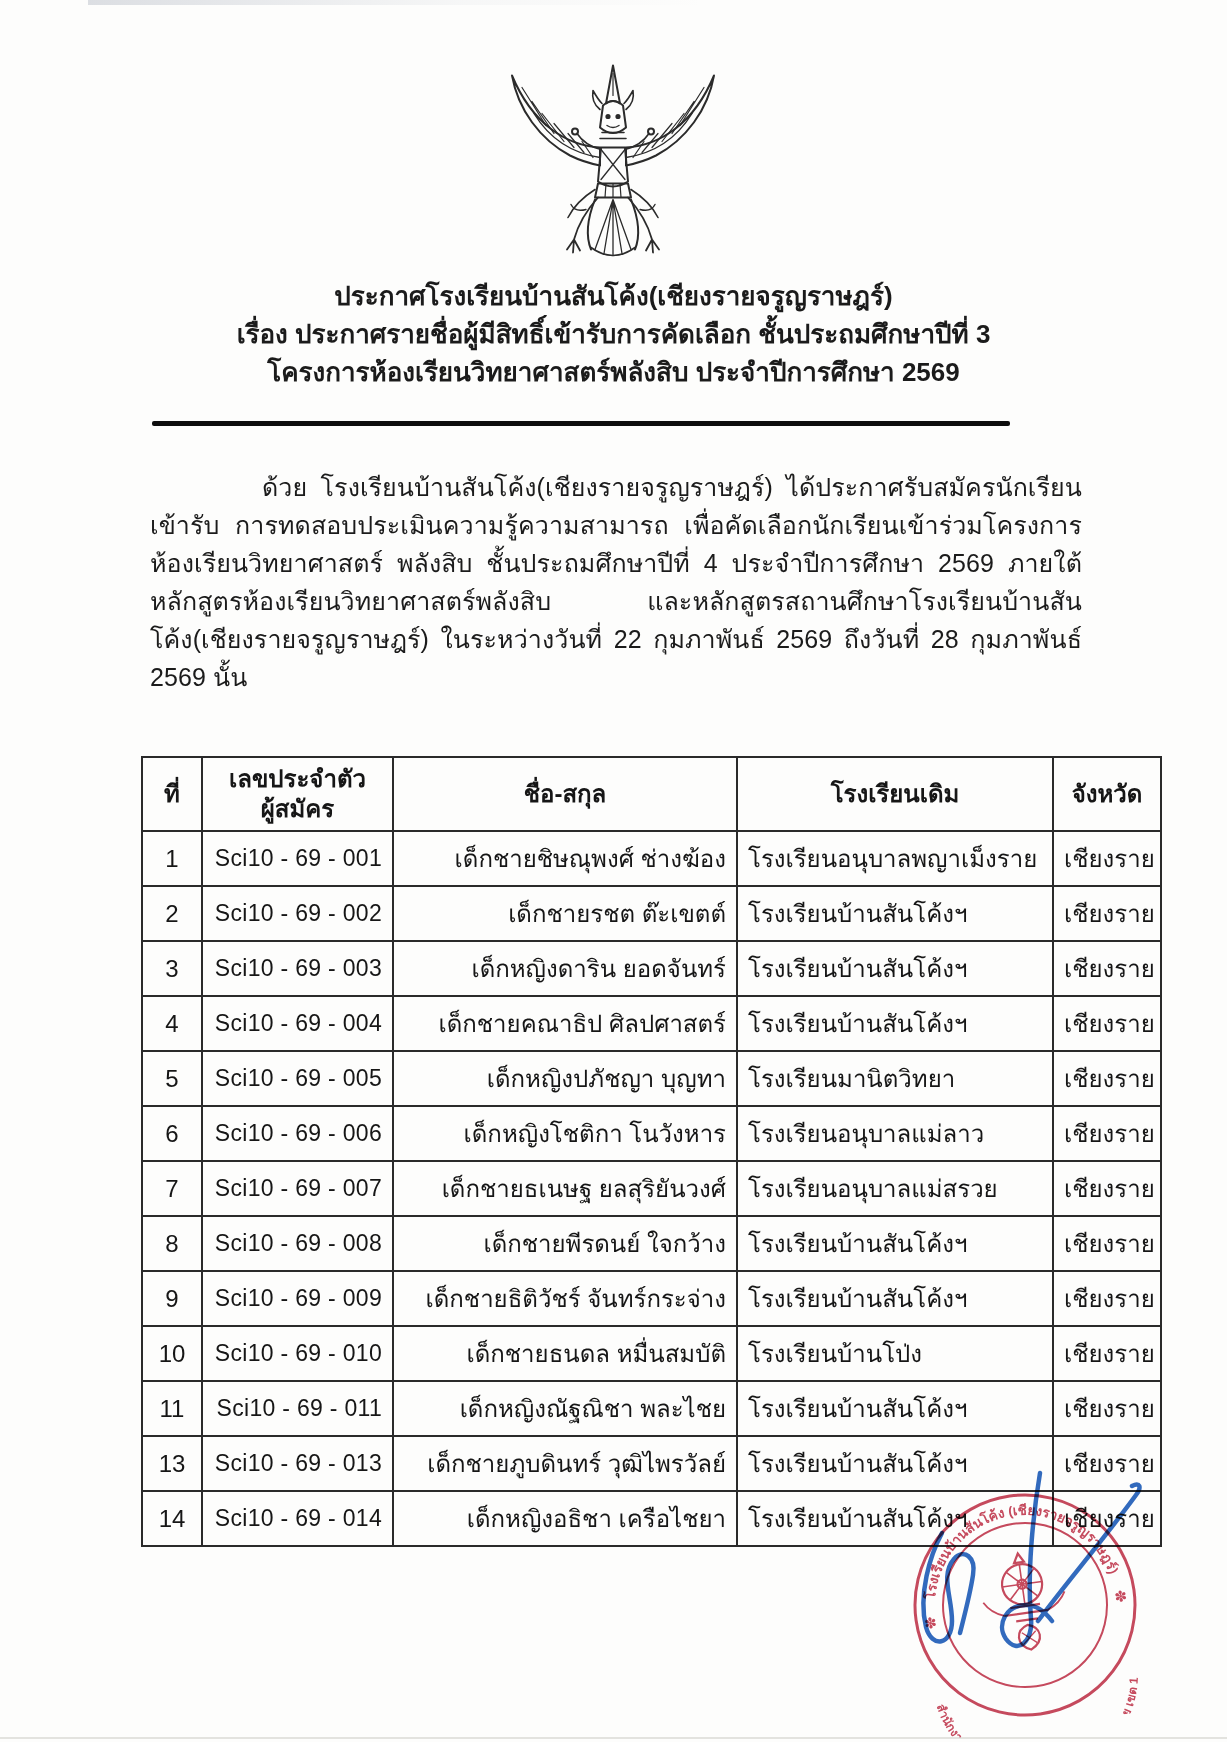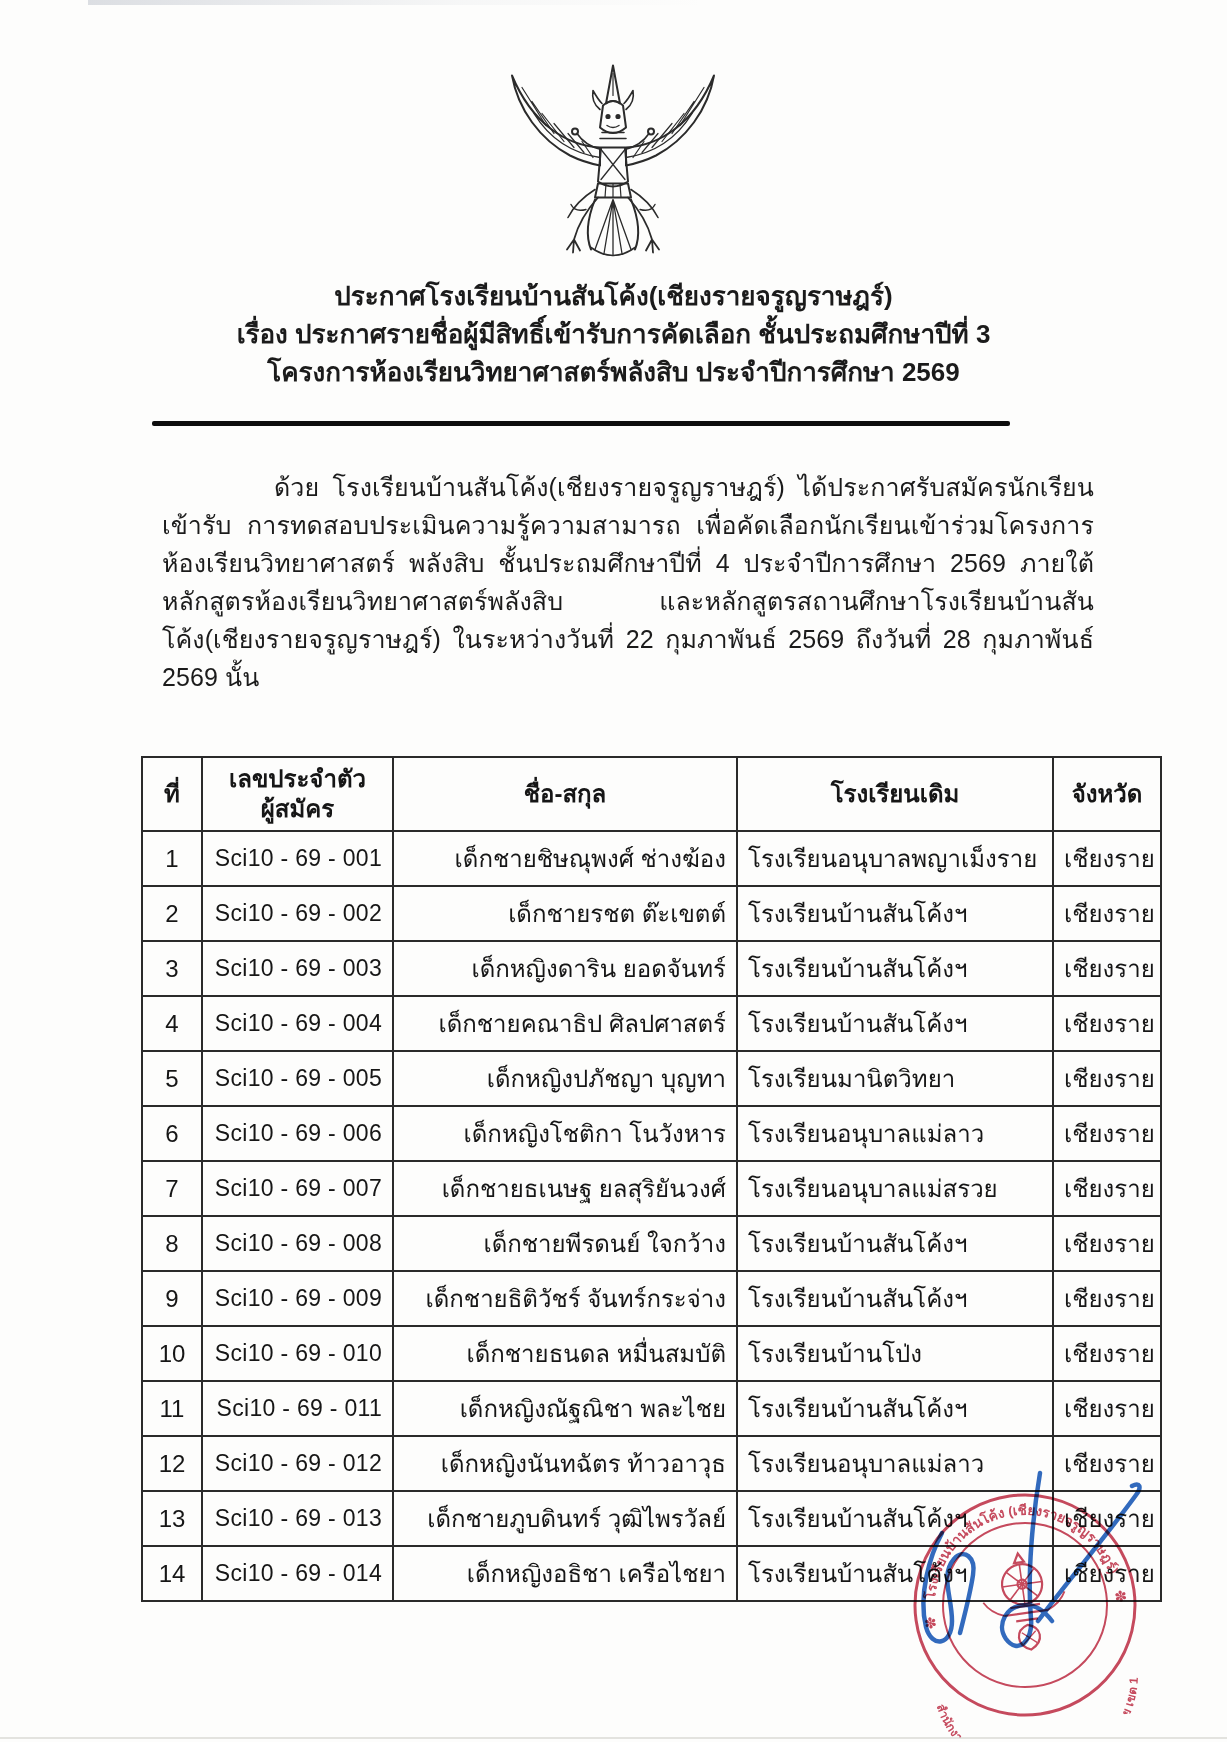--- a/index.html
+++ b/index.html
@@ -19,21 +19,21 @@
 
   .emblem{position:absolute;left:488px;top:60px;width:250px;height:218px;}
 
   .titles{position:absolute;left:0;top:277px;width:1227px;text-align:center;
     font-size:26px;font-weight:bold;line-height:38px;}
   .titles div{white-space:nowrap;}
 
   .rule{position:absolute;left:152px;top:421px;width:858px;height:5px;background:#0d0d0d;border-radius:2px;}
 
   .para{position:absolute;left:150px;width:932px;font-size:25px;line-height:38px;
-    text-align:justify;text-indent:112px;letter-spacing:.1px;margin-left:12px;}
+    text-align:justify;text-indent:112px;letter-spacing:.1px;}
   .para1{top:443px;}
   .para2{top:633px;}
 
   table.applicants{
     position:absolute;left:141px;top:756px;width:1019px;
     border-collapse:collapse;table-layout:fixed;
     font-size:24px;color:#161616;
   }
   table.applicants th, table.applicants td{
     border:2px solid #2a2a2a;padding:0 10px;overflow:hidden;white-space:nowrap;
@@ -219,27 +219,20 @@
     </tr>
 
     <tr>
       <td class="no">11</td>
       <td class="id">Sci10 - 69 - 011</td>
       <td class="name">เด็กหญิงณัฐณิชา พละไชย</td>
       <td class="school">โรงเรียนบ้านสันโค้งฯ</td>
       <td class="prov">เชียงราย</td>
     </tr>
 
-    <tr>
-      <td class="no">12</td>
-      <td class="id">Sci10 - 69 - 012</td>
-      <td class="name">เด็กหญิงนันทฉัตร ท้าวอาวุธ</td>
-      <td class="school">โรงเรียนอนุบาลแม่ลาว</td>
-      <td class="prov">เชียงราย</td>
-    </tr>
 
     <tr>
       <td class="no">13</td>
       <td class="id">Sci10 - 69 - 013</td>
       <td class="name">เด็กชายภูบดินทร์ วุฒิไพรวัลย์</td>
       <td class="school">โรงเรียนบ้านสันโค้งฯ</td>
       <td class="prov">เชียงราย</td>
     </tr>
 
     <tr>

